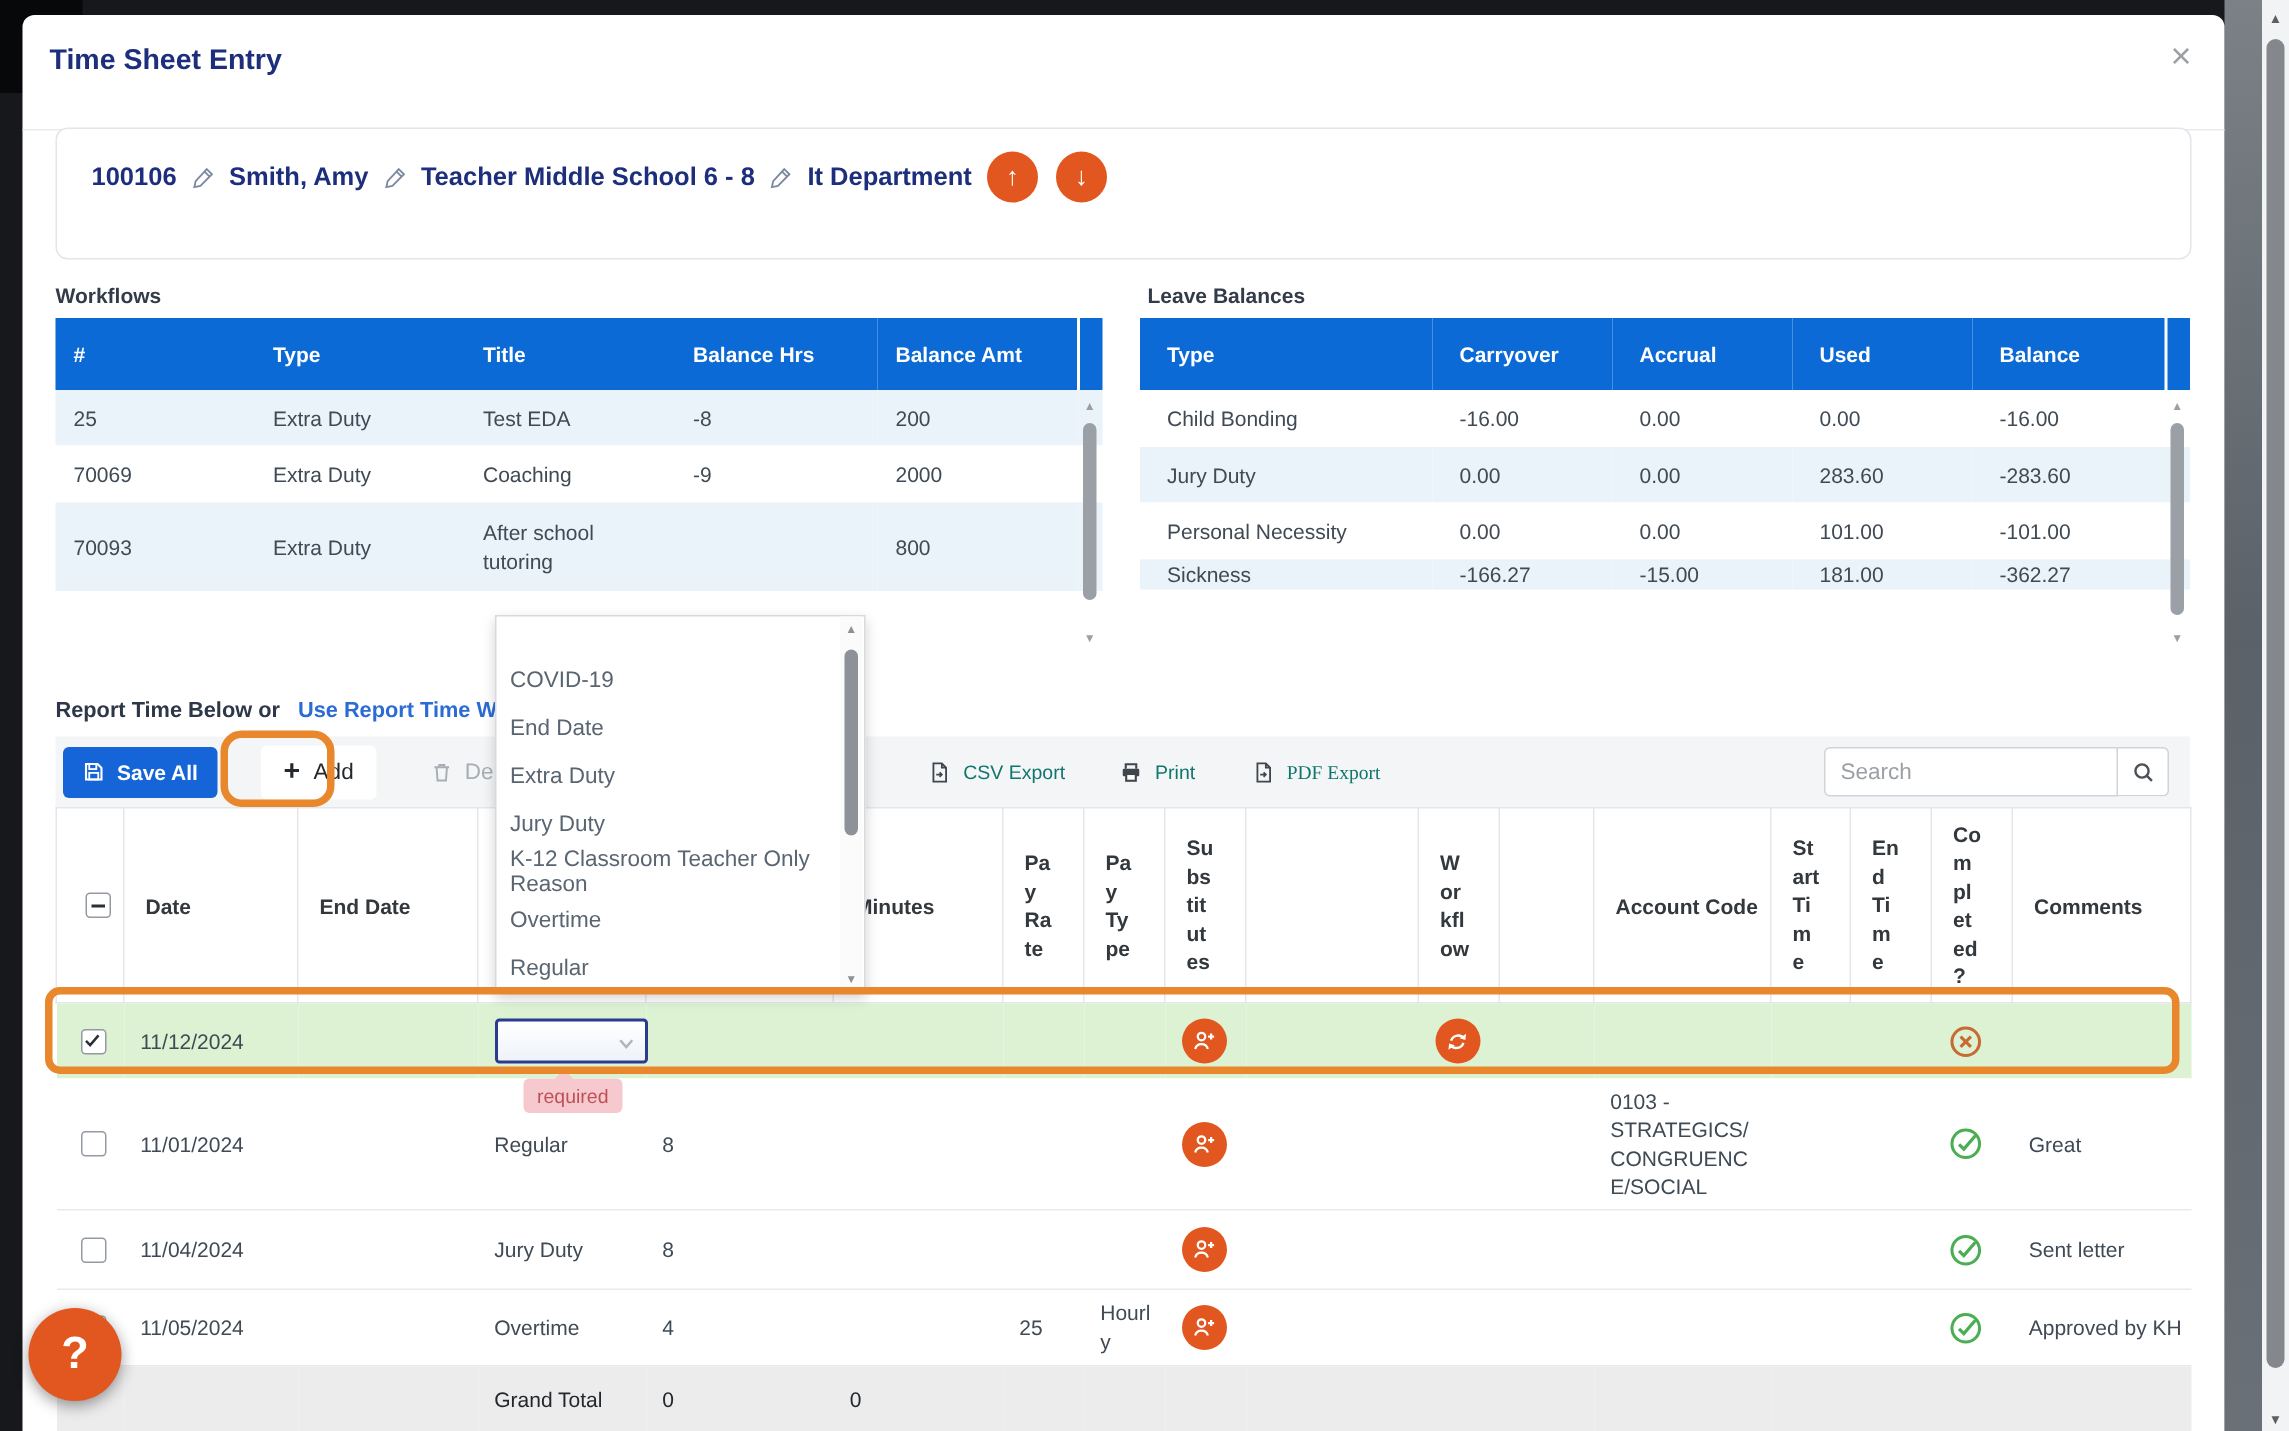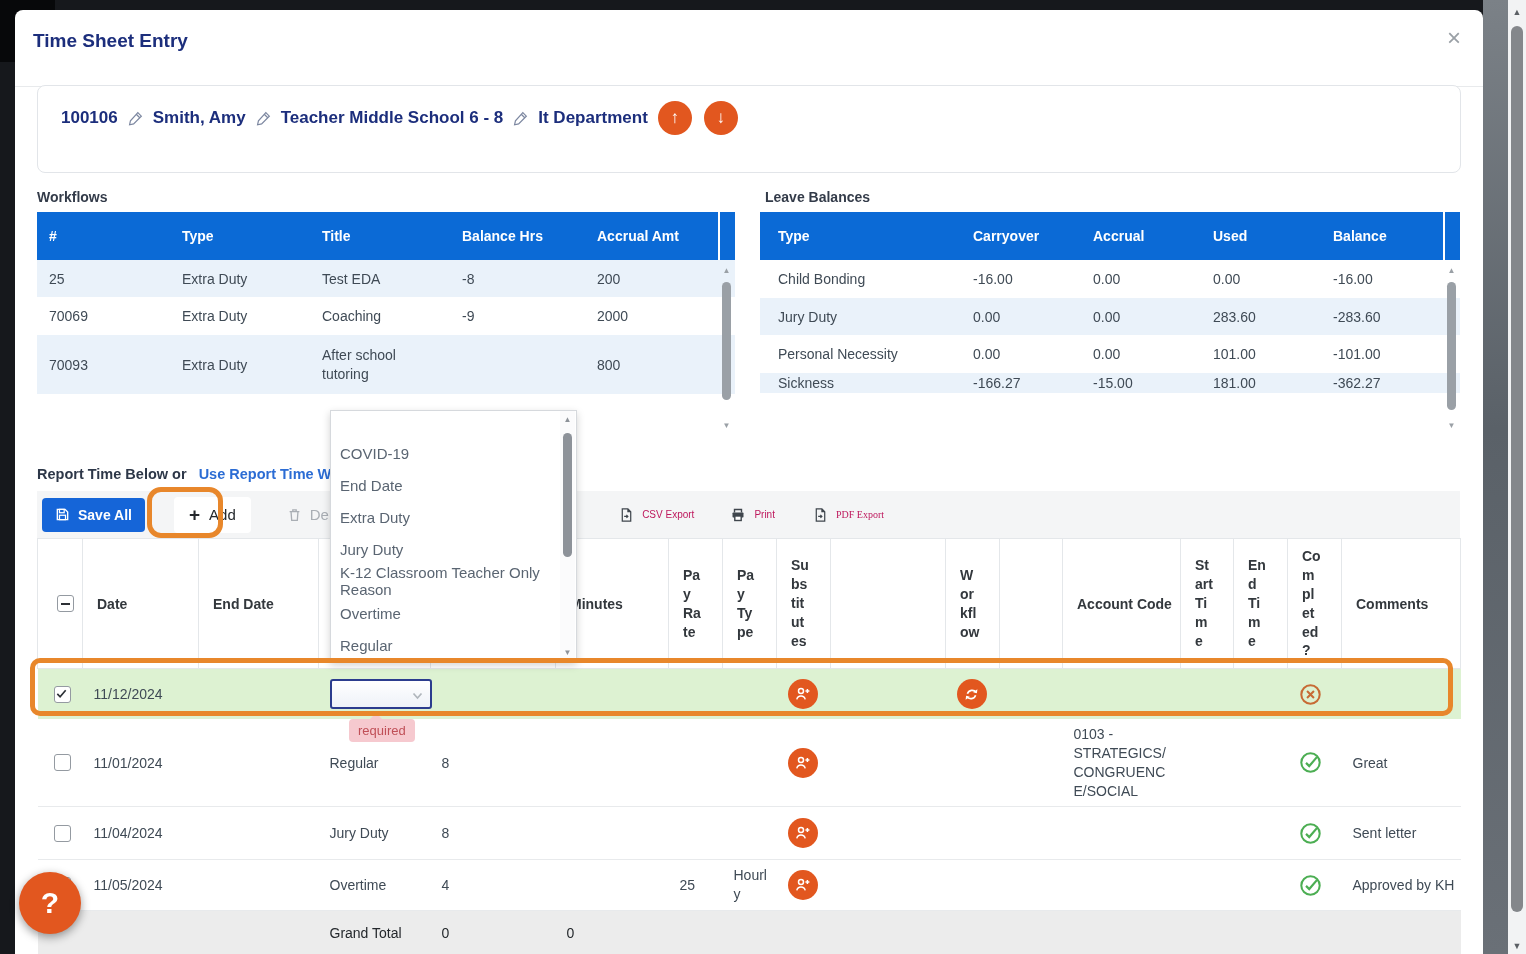--- a/index.html
+++ b/index.html
@@ -58,21 +58,21 @@
   .toolbar { position:absolute; left:22px; top:481px; width:1423px; height:47px; background:#f4f5f6;
              display:flex; align-items:center; padding:0 14px 0 5px; }
   .toolbar button { cursor:pointer; }
   .btn-save { display:flex; gap:8px; align-items:center; background:#1565d8; color:#fff; border:none;
               border-radius:4px; height:34px; padding:0 13px; font-size:14px; font-weight:bold; }
   .btn-add  { margin-left:29px; display:flex; gap:9px; align-items:center; background:#fff; border:none;
               border-radius:4px; height:36px; padding:0 15px; font-size:15px; color:#24282c; }
   .btn-add .plus { font-size:19px; font-weight:bold; }
   .btn-del  { margin-left:36px; display:flex; gap:8px; align-items:center; background:none; border:none;
               color:#a9aeb4; font-size:15px; }
-  .btn-exp  { display:flex; gap:8px; align-items:center; background:none; border:none; color:#be185d; font-size:10px;text-align:right; }
+  .btn-exp  { display:flex; gap:8px; align-items:center; background:none; border:none; color:#0f766e; font-size:13px;text-align:right; }
   .csv { margin-left:266px; } .prt { margin-left:36px; } .pdf { margin-left:38px;font-family:Liberation Serif, serif; }
   .search-wrap { margin-left:auto; display:flex; }
   .search-input { width:196px; height:33px; border:1px solid #cfd4d9; border-radius:4px 0 0 4px;
                   padding:0 10px; font-size:15px; color:#333; outline:none; font-family:inherit; }
   .search-input::placeholder { color:#9aa0a6; }
   .search-btn { width:34px; height:33px; border:1px solid #cfd4d9; border-left:none; border-radius:0 4px 4px 0;
                 background:#fff; display:flex; align-items:center; justify-content:center; }
 
   
   table.entries { position:absolute; left:22px; top:528px; width:1423px; border-collapse:collapse; table-layout:fixed; font-size:14px; }
@@ -183,21 +183,21 @@
           <col style="width:135px">
           <col style="width:134px">
           <col style="width:16px">
         </colgroup>
       <thead>
           <tr>
         <th>#</th>
         <th>Type</th>
         <th>Title</th>
         <th>Balance Hrs</th>
-        <th>Accrual Amt</th>
+        <th>Balance Amt</th>
         <th class="gut"></th>
       </tr>
         </thead>
       <tbody>
         <tr class="alt" style="height:37px">
           <td>25</td>
           <td>Extra Duty</td>
           <td>Test EDA</td>
           <td>-8</td>
           <td>200</td>
@@ -329,20 +329,29 @@
         </svg>
       <span>Print</span>
     </button>
     <button class="btn-exp pdf">
       <svg width="15" height="16" viewBox="0 0 16 16">
           <path d="M3.5 1.5 h6 l3 3 V14.5 h-9 z M9.5 1.5 v3 h3" fill="none" stroke="#3f464d" stroke-width="1.3"></path>
           <path d="M5.5 9.5 h4 m-1.6-1.6 l1.6 1.6 -1.6 1.6" fill="none" stroke="#3f464d" stroke-width="1.2"></path>
         </svg>
       <span>PDF Export</span>
     </button>
+    <div class="search-wrap">
+      <input class="search-input" placeholder="Search" style="">
+      <button class="search-btn">
+        <svg width="16" height="16" viewBox="0 0 16 16">
+            <circle cx="7" cy="7" r="4.4" fill="none" stroke="#4a5056" stroke-width="1.6"></circle>
+            <path d="M10.3 10.3 L13.6 13.6" stroke="#4a5056" stroke-width="1.6"></path>
+          </svg>
+      </button>
+    </div>
   </div>
 
   <table class="entries">
     <colgroup>
       <col style="width:45px">
         <col style="width:116px">
         <col style="width:120px">
         <col style="width:112px">
       <col style="width:125px">
         <col style="width:113px">

